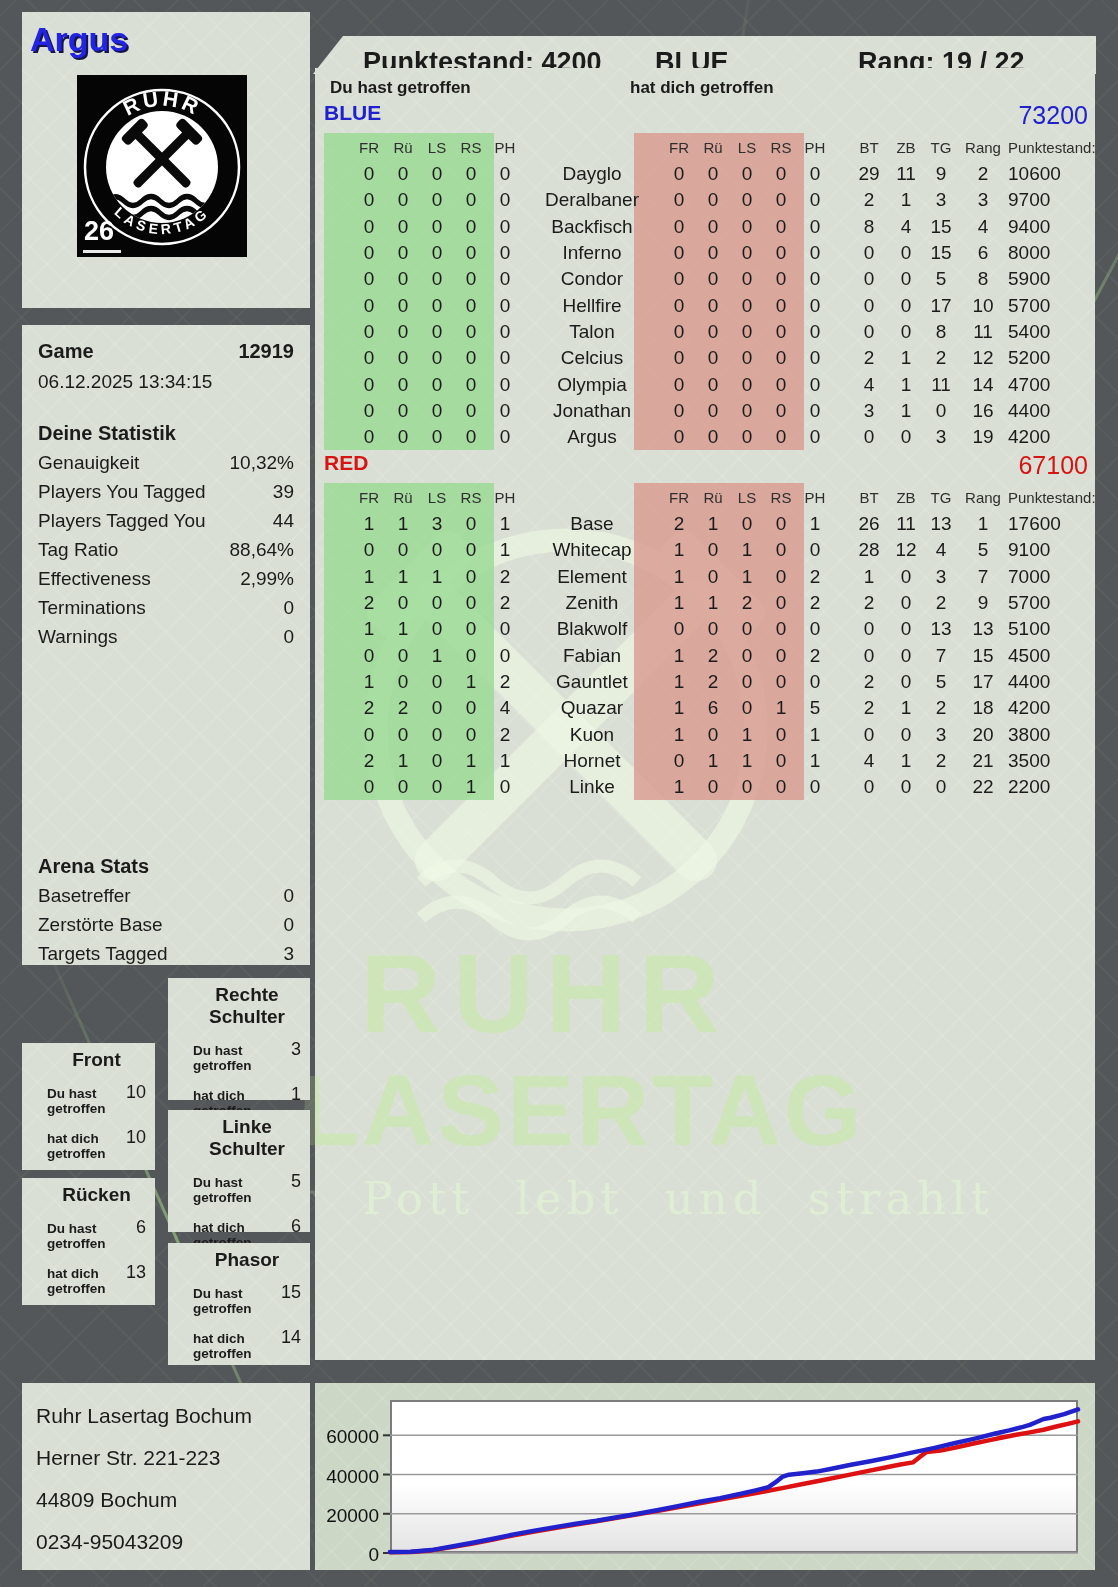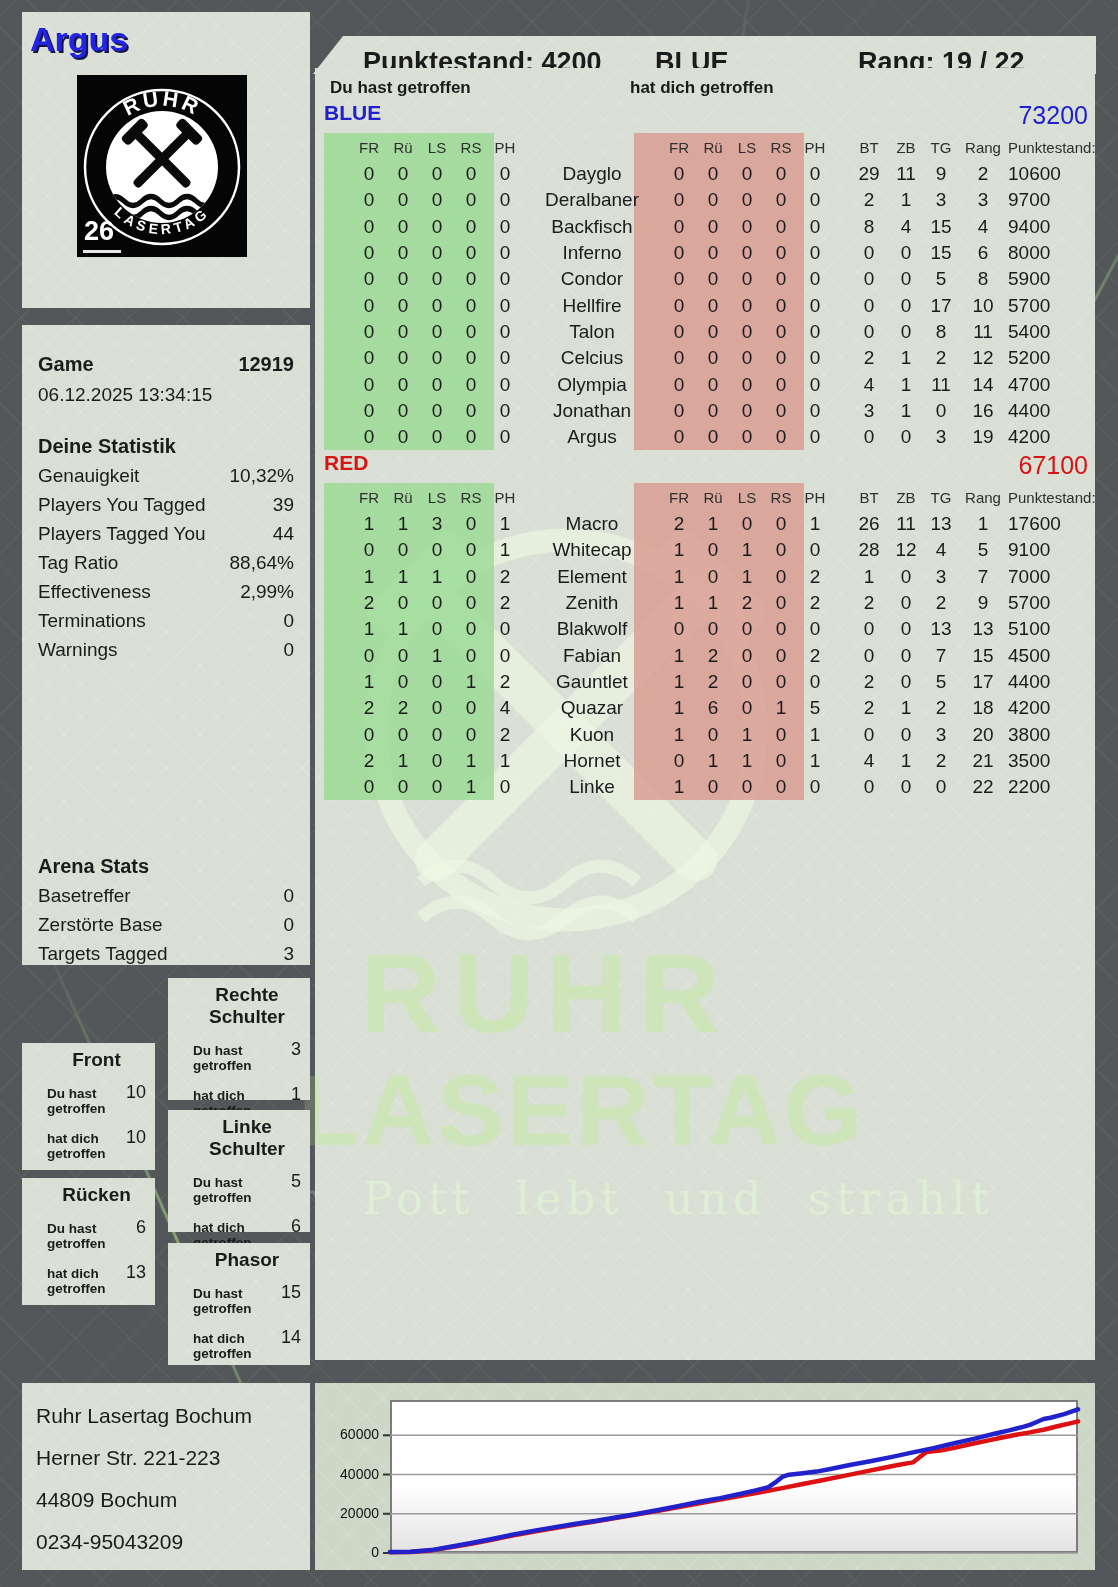--- a/index.html
+++ b/index.html
@@ -24,21 +24,21 @@
   }
   
   #player-panel { left:22px; top:12px; width:288px; height:296px; }
   #player-name { position:absolute; left:8px; top:8px; font-size:34px; font-weight:bold; color:#2323e4; text-shadow:2px 2px 0 #15154a; }
   #logo-box { position:absolute; left:55px; top:63px; width:170px; height:182px; background:#050505; }
   #logo-badge { position:absolute; left:7px; bottom:12px; color:#fff; font-weight:bold; font-size:27px; line-height:1; }
   #logo-badge::after { content:""; position:absolute; left:-1px; bottom:-8px; width:38px; height:3px; background:#e8e8e8; }
   
   #stats-panel { left:22px; top:325px; width:288px; height:640px; padding:12px 16px; font-size:19px; }
   .kv-row { display:flex; justify-content:space-between; line-height:29px; }
-  .kv-row.bold { font-weight:bold; font-size:20px;margin-top:13px; }
+  .kv-row.bold { font-weight:bold; font-size:20px; }
   .section-title { font-weight:bold; font-size:20px; line-height:29px; }
   .plain-line { line-height:32px; }
   #stats-block { margin-top:21px; }
   #arena-block { position:absolute; left:16px; right:16px; top:527px; }
   
   .zone-box { position:absolute; z-index:2; padding:6px 9px 0 25px; }
   .zone-title { font-weight:bold; font-size:19px; text-align:center; }
   .zone-row { display:flex; justify-content:space-between; align-items:baseline; margin-top:11px; }
   .zone-row .zl { font-size:13.5px; font-weight:bold; }
   .zone-row .zv { font-size:18px; }
@@ -74,21 +74,21 @@
   
   .wm { position:absolute; pointer-events:none; }
   .wm .wm-word { position:absolute; font-weight:800; letter-spacing:12px; color:rgba(199,232,168,0.62); line-height:1; white-space:nowrap; }
   .wm .wm-tag { position:absolute; font-family:"DejaVu Serif", serif; font-size:45px; letter-spacing:5px; word-spacing:22px; color:rgba(225,242,214,0.75); white-space:nowrap; }
   #wm-dim { inset:0; z-index:1; opacity:0.28; }
   #wm-main { inset:0; z-index:1; }
   
   #chart-panel { left:315px; top:1383px; width:780px; height:187px; background-color:#ccd7c6; }
   #plot { position:absolute; left:75px; top:17px; width:688px; height:153px;
     background:linear-gradient(#ffffff 55%, #e4e4e4); border:2px solid #7c7c7c; }
-  .ytick { position:absolute; width:60px; text-align:right; font-size:14px; color:#111; }
+  .ytick { position:absolute; width:60px; text-align:right; font-size:19px; color:#111; }
   #chart-svg { position:absolute; left:0; top:0; }
 </style>
 </head>
 <body>
 
 <div class="laser" style="left:690px; top:-40px; height:800px; transform:rotate(9deg);"></div>
 <div class="laser" style="left:180px; top:900px; height:700px; transform:rotate(-24deg);"></div>
 <div class="laser" style="left:1040px; top:100px; height:600px; transform:rotate(28deg);"></div>
 
 <div class="wm" id="wm-dim">
@@ -560,21 +560,21 @@
           <div class="c">TG</div>
           <div class="c">Rang</div>
           <div class="pts">Punktestand:</div>
         </div>
         <div class="trow" style="top: 443px;">
           <div class="c">1</div>
           <div class="c">1</div>
           <div class="c">3</div>
           <div class="c">0</div>
           <div class="c">1</div>
-          <div class="name">Macro</div>
+          <div class="name">Base</div>
           <div class="c">2</div>
           <div class="c">1</div>
           <div class="c">0</div>
           <div class="c">0</div>
           <div class="c">1</div>
           <div class="c"></div>
           <div class="c">26</div>
           <div class="c">11</div>
           <div class="c">13</div>
           <div class="c">1</div>

